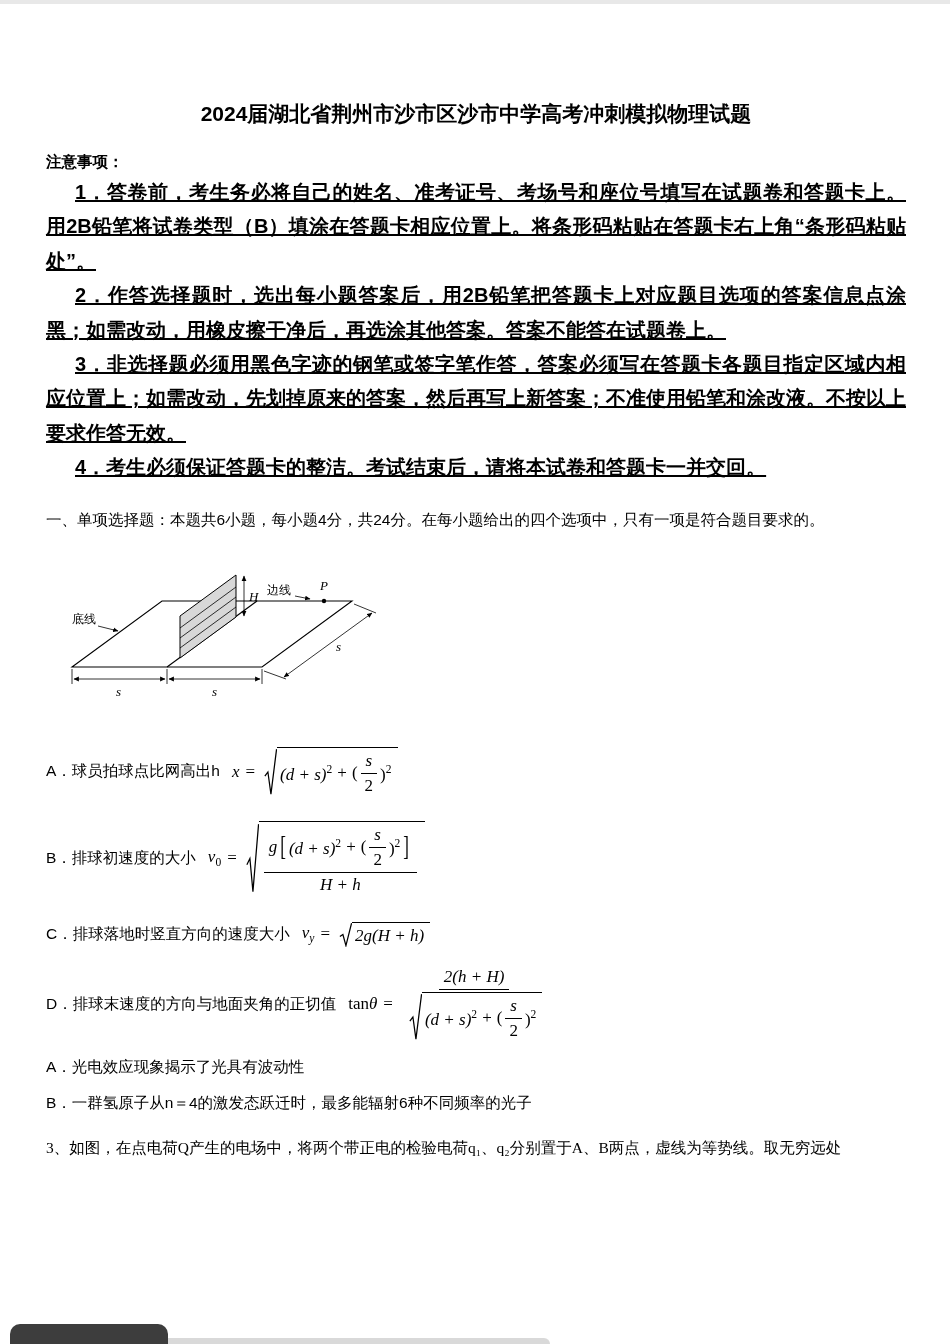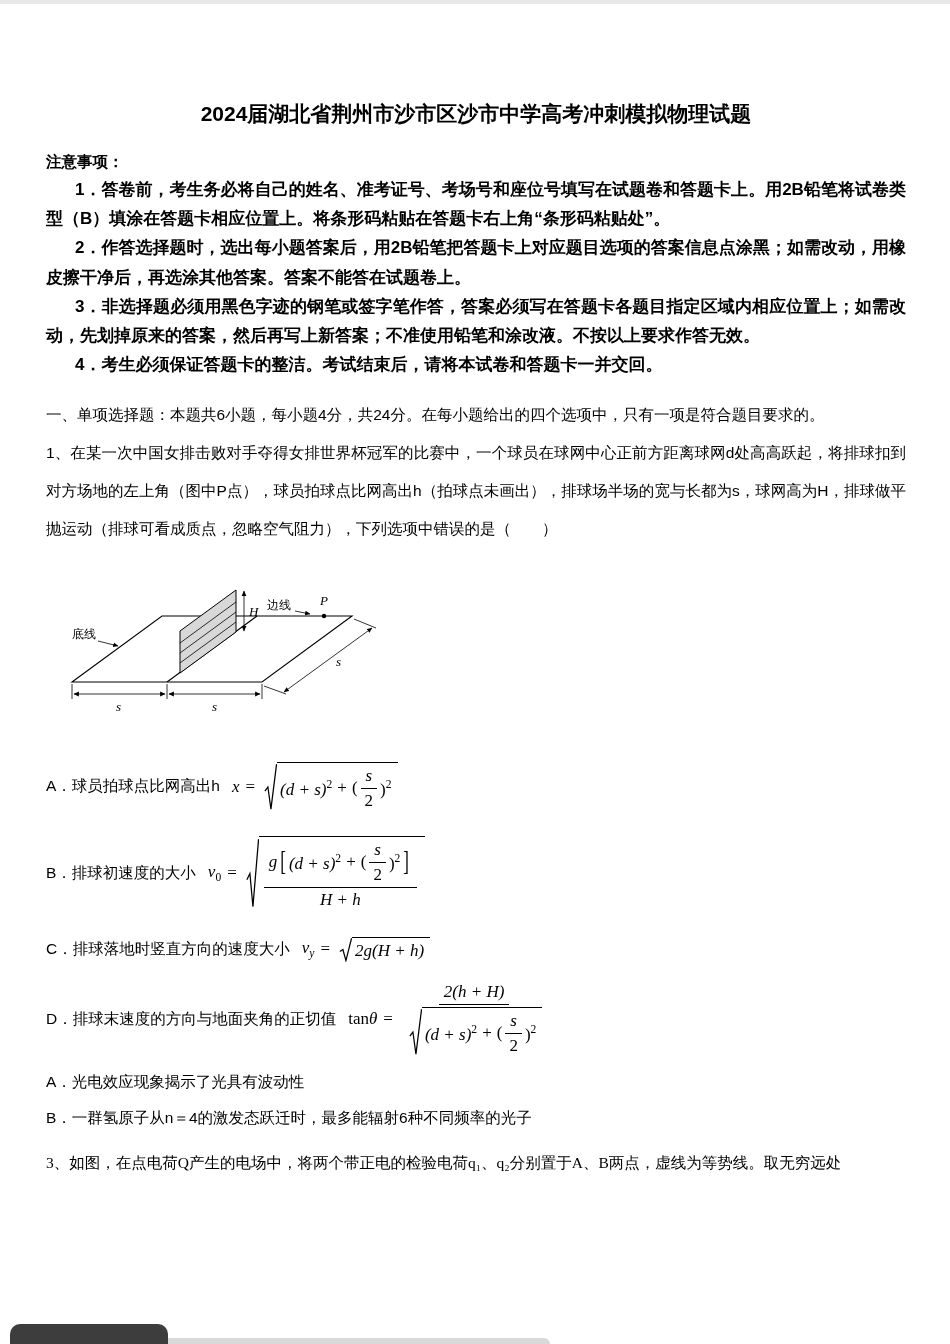--- a/index.html
+++ b/index.html
@@ -4,21 +4,21 @@
 <style>
   html,body { margin:0; padding:0; background:#e8e8e8; }
   .page {
     width:950px; height:1344px; margin:4px auto; background:#ffffff;
     position:relative; overflow:hidden; box-sizing:border-box;
     padding:96px 44px 0 46px; color:#000;
     font-family:"Liberation Sans", sans-serif;
   }
   .title { font-size:21px; font-weight:700; text-align:center; margin:0 0 24px 0; }
   .notice-head { font-size:15.5px; font-weight:700; margin:0 0 2px 0; }
-  .notice-item { font-size:17px; font-weight:700; line-height:1.72; margin:0; text-indent:29px; text-align:justify; }
+  .notice-item { font-size:20px; font-weight:700; line-height:1.72; margin:0; text-indent:29px; text-align:justify;text-decoration:underline; }
   .sec-head { font-size:15.5px; font-weight:400; margin:22px 0 0 0; line-height:1.7; }
   .q-stem { font-size:15.5px; font-weight:400; margin:6px 0 0 0; line-height:2.45; text-align:justify; }
   .figure { margin:10px 0 0 16px; }
   .opt { display:flex; align-items:center; font-size:15.5px; }
   .opt-a { margin-top:30px; }
   .opt-b { margin-top:24px; }
   .opt-c { margin-top:26px; }
   .opt-d { margin-top:20px; }
   .opt-label { margin-right:8px; white-space:nowrap; }
   .q2-stem { margin-top:30px; }
@@ -62,21 +62,20 @@
   <div>
     <div class="notice-head">注意事项：</div>
     <p class="notice-item">1．答卷前，考生务必将自己的姓名、准考证号、考场号和座位号填写在试题卷和答题卡上。用2B铅笔将试卷类型（B）填涂在答题卡相应位置上。将条形码粘贴在答题卡右上角“条形码粘贴处”。</p>
     <p class="notice-item">2．作答选择题时，选出每小题答案后，用2B铅笔把答题卡上对应题目选项的答案信息点涂黑；如需改动，用橡皮擦干净后，再选涂其他答案。答案不能答在试题卷上。</p>
     <p class="notice-item">3．非选择题必须用黑色字迹的钢笔或签字笔作答，答案必须写在答题卡各题目指定区域内相应位置上；如需改动，先划掉原来的答案，然后再写上新答案；不准使用铅笔和涂改液。不按以上要求作答无效。</p>
     <p class="notice-item">4．考生必须保证答题卡的整洁。考试结束后，请将本试卷和答题卡一并交回。</p>
   </div>
 
   <p class="sec-head">一、单项选择题：本题共6小题，每小题4分，共24分。在每小题给出的四个选项中，只有一项是符合题目要求的。</p>
 
-  <p class="q-stem">1、在某一次中国女排击败对手夺得女排世界杯冠军的比赛中，一个球员在球网中心正前方距离球网d处高高跃起，将排球扣到对方场地的左上角（图中P点），球员拍球点比网高出h（拍球点未画出），排球场半场的宽与长都为s，球网高为H，排球做平抛运动（排球可看成质点，忽略空气阻力），下列选项中错误的是（　　）</p>
 
   <div class="figure">
     <svg width="340" height="170" viewBox="0 0 340 170">
       <defs>
         <marker id="arr" viewBox="0 0 8 8" refX="7" refY="4" markerWidth="7" markerHeight="7" orient="auto-start-reverse">
           <path d="M0,0.6 L7.6,4 L0,7.4 z" fill="#000"></path>
         </marker>
       </defs>
 
       <polygon class="fig-line" points="10,124 100,58 290,58 200,124"></polygon>

